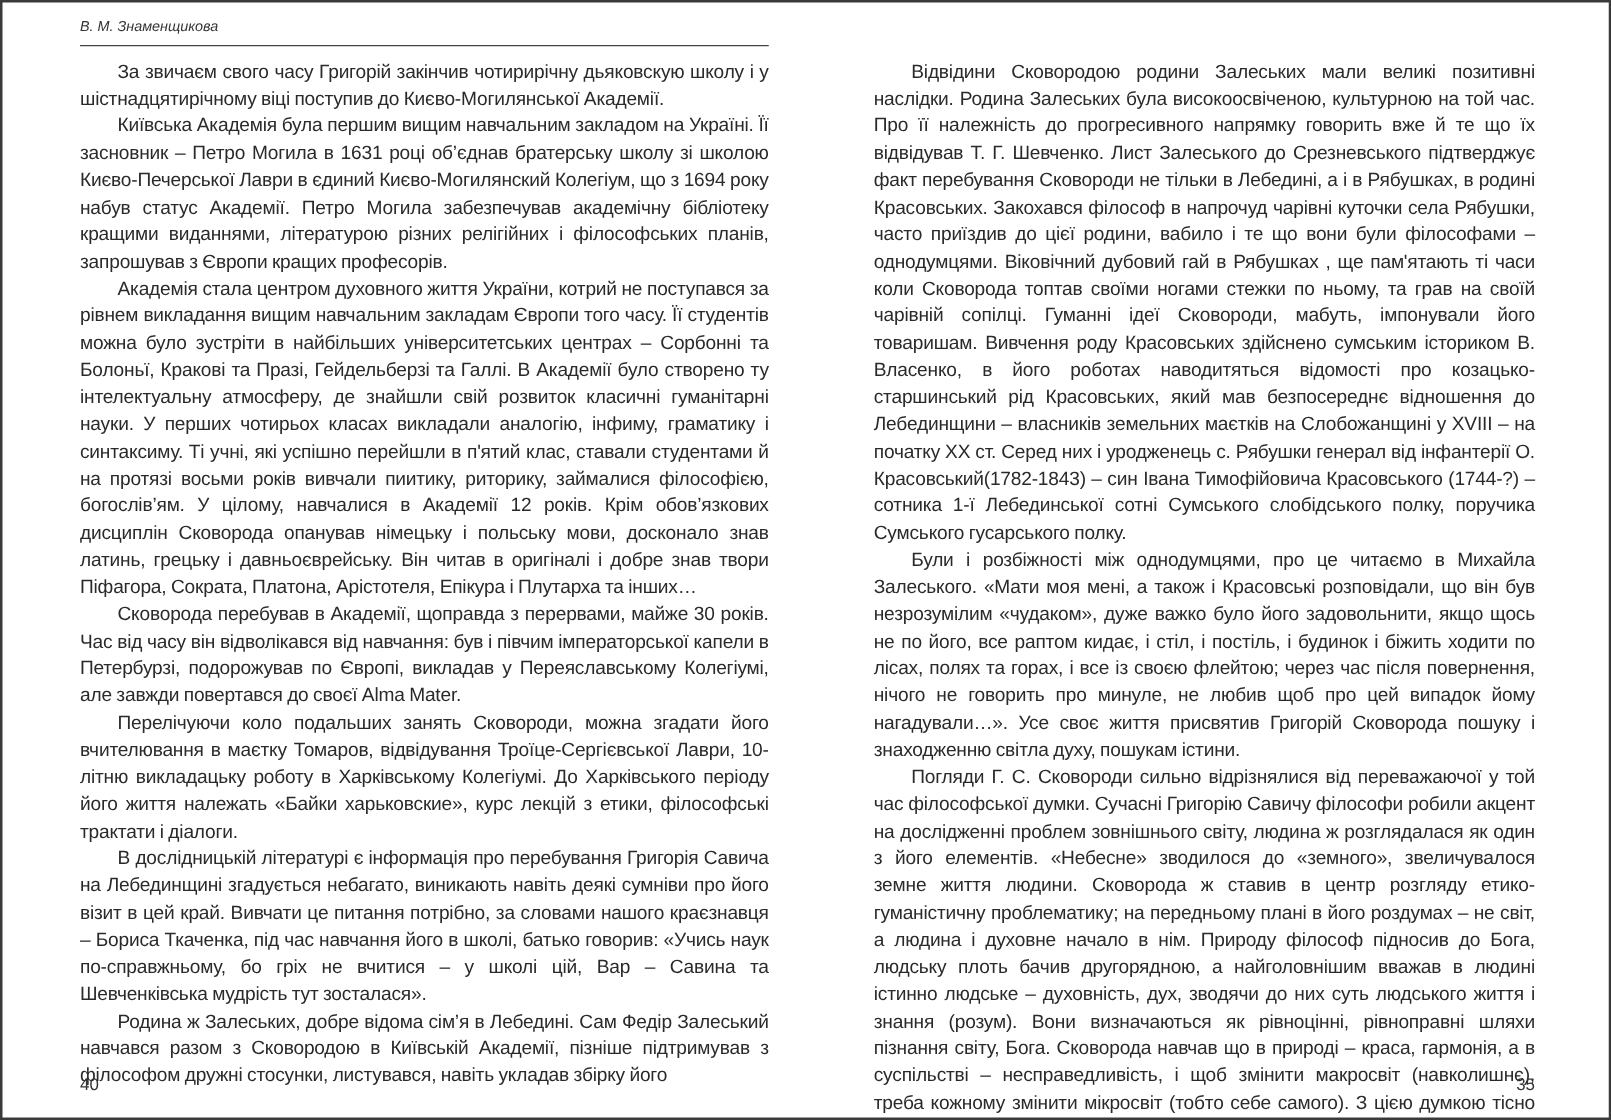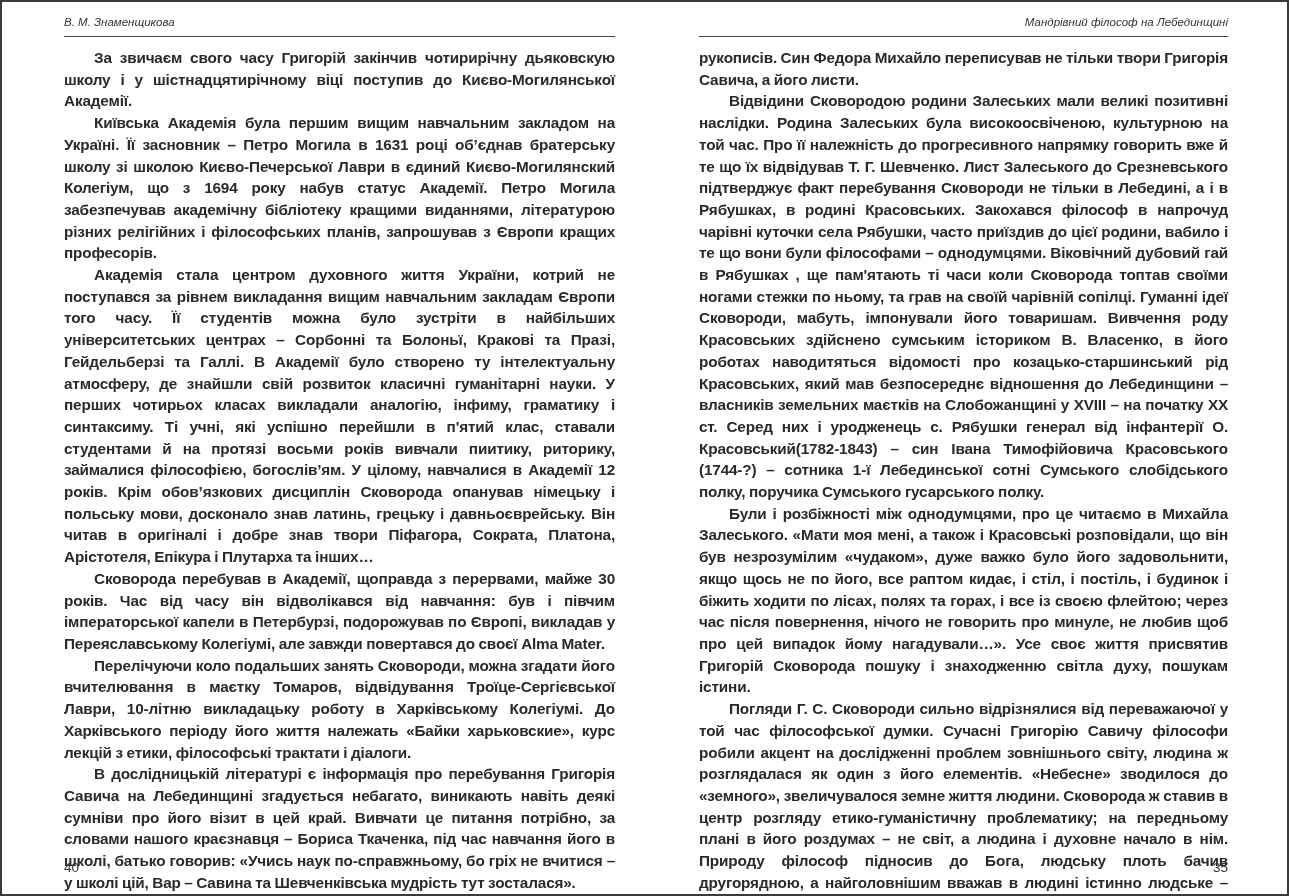--- a/index.html
+++ b/index.html
@@ -17,21 +17,21 @@
     font-size: 11.5px; font-style: italic; color: #333;
     height: 22px; line-height: 16px;
     border-bottom: 1px solid #444;
   }
   .right .running-head { text-align: right; }
   .body {
     position: absolute; top: 45px; left: 0; right: 0;
     font-size: 15.3px; line-height: 21.7px; text-align: justify;
     letter-spacing: -0.15px; word-spacing: -0.5px;
   }
-  .body p { margin: 0; text-indent: 30px; font-weight: bold; }
+  .body p { margin: 0; text-indent: 30px; }
   .body p.cont { text-indent: 0; }
   .folio {
     position: absolute; top: 858px; font-size: 13.5px; color: #333;
   }
   .left .folio { left: 0; }
   .right .folio { right: 0; }
 </style>
 </head>
 <body>
 
@@ -45,23 +45,21 @@
       <p>Академія стала центром духовного життя України, котрий не поступався за рівнем викладання вищим навчальним закладам Європи того часу. Її студентів можна було зустріти в найбільших університетських центрах – Сорбонні та Болоньї, Кракові та Празі, Гейдельберзі та Галлі. В Академії було створено ту інтелектуальну атмосферу, де знайшли свій розвиток класичні гуманітарні науки. У перших чотирьох класах викладали аналогію, інфиму, граматику і синтаксиму. Ті учні, які успішно перейшли в п'ятий клас, ставали студентами й на протязі восьми років вивчали пиитику, риторику, займалися філософією, богослів’ям. У цілому, навчалися в Академії 12 років. Крім обов’язкових дисциплін Сковорода опанував німецьку і польську мови, досконало знав латинь, грецьку і давньоєврейську. Він читав в оригіналі і добре знав твори Піфагора, Сократа, Платона, Арістотеля, Епікура і Плутарха та інших…</p>
       <p>Сковорода перебував в Академії, щоправда з перервами, майже 30 років. Час від часу він відволікався від навчання: був і півчим імператорської капели в Петербурзі, подорожував по Європі, викладав у Переяславському Колегіумі, але завжди повертався до своєї Alma Mater.</p>
       <p>Перелічуючи коло подальших занять Сковороди, можна згадати його вчителювання в маєтку Томаров, відвідування Троїце-Сергієвської Лаври, 10-літню викладацьку роботу в Харківському Колегіумі. До Харківського періоду його життя належать «Байки харьковские», курс лекцій з етики, філософські трактати і діалоги.</p>
       <p>В дослідницькій літературі є інформація про перебування Григорія Савича на Лебединщині згадується небагато, виникають навіть деякі сумніви про його візит в цей край. Вивчати це питання потрібно, за словами нашого краєзнавця – Бориса Ткаченка, під час навчання його в школі, батько говорив: «Учись наук по-справжньому, бо гріх не вчитися – у школі цій, Вар – Савина та Шевченківська мудрість тут зосталася».</p>
       <p>Родина ж Залеських, добре відома сім’я в Лебедині. Сам Федір Залеський навчався разом з Сковородою в Київській Академії, пізніше підтримував з філософом дружні стосунки, листувався, навіть укладав збірку його</p>
     </div>
     <div class="folio">40</div>
   </div>
 
   <div class="page right">
-    <div class="running-head">Мандрівний філософ на Лебединщині</div>
     <div class="body">
-      <p class="cont">рукописів. Син Федора Михайло переписував не тільки твори Григорія Савича, а його листи.</p>
       <p>Відвідини Сковородою родини Залеських мали великі позитивні наслідки. Родина Залеських була високоосвіченою, культурною на той час. Про її належність до прогресивного напрямку говорить вже й те що їх відвідував Т. Г. Шевченко. Лист Залеського до Срезневського підтверджує факт перебування Сковороди не тільки в Лебедині, а і в Рябушках, в родині Красовських. Закохався філософ в напрочуд чарівні куточки села Рябушки, часто приїздив до цієї родини, вабило і те що вони були філософами – однодумцями. Віковічний дубовий гай в Рябушках , ще пам'ятають ті часи коли Сковорода топтав своїми ногами стежки по ньому, та грав на своїй чарівній сопілці. Гуманні ідеї Сковороди, мабуть, імпонували його товаришам. Вивчення роду Красовських здійснено сумським істориком В. Власенко, в його роботах наводитяться відомості про козацько-старшинський рід Красовських, який мав безпосереднє відношення до Лебединщини – власників земельних маєтків на Слобожанщині у XVIII – на початку XX ст. Серед них і уродженець с. Рябушки генерал від інфантерії О. Красовський(1782-1843) – син Івана Тимофійовича Красовського (1744-?) – сотника 1-ї Лебединської сотні Сумського слобідського полку, поручика Сумського гусарського полку.</p>
       <p>Були і розбіжності між однодумцями, про це читаємо в Михайла Залеського. «Мати моя мені, а також і Красовські розповідали, що він був незрозумілим «чудаком», дуже важко було його задовольнити, якщо щось не по його, все раптом кидає, і стіл, і постіль, і будинок і біжить ходити по лісах, полях та горах, і все із своєю флейтою; через час після повернення, нічого не говорить про минуле, не любив щоб про цей випадок йому нагадували…». Усе своє життя присвятив Григорій Сковорода пошуку і знаходженню світла духу, пошукам істини.</p>
       <p>Погляди Г. С. Сковороди сильно відрізнялися від переважаючої у той час філософської думки. Сучасні Григорію Савичу філософи робили акцент на дослідженні проблем зовнішнього світу, людина ж розглядалася як один з його елементів. «Небесне» зводилося до «земного», звеличувалося земне життя людини. Сковорода ж ставив в центр розгляду етико-гуманістичну проблематику; на передньому плані в його роздумах – не світ, а людина і духовне начало в нім. Природу філософ підносив до Бога, людську плоть бачив другорядною, а найголовнішим вважав в людині істинно людське – духовність, дух, зводячи до них суть людського життя і знання (розум). Вони визначаються як рівноцінні, рівноправні шляхи пізнання світу, Бога. Сковорода навчав що в природі – краса, гармонія, а в суспільстві – несправедливість, і щоб змінити макросвіт (навколишнє), треба кожному змінити мікросвіт (тобто себе самого). З цією думкою тісно пов´язана його ідея «сродної праці»: пізнавай себе, а пізнавши – удосконалюй. Пізнаючи свої нахили, людина правильніше визначить своє місце в суспільстві й принесе найбільшу користь. А поки що чимало людей займають не свої місця:</p>
     </div>
     <div class="folio">35</div>
   </div>
 
 </div>
 
 </body></html>

